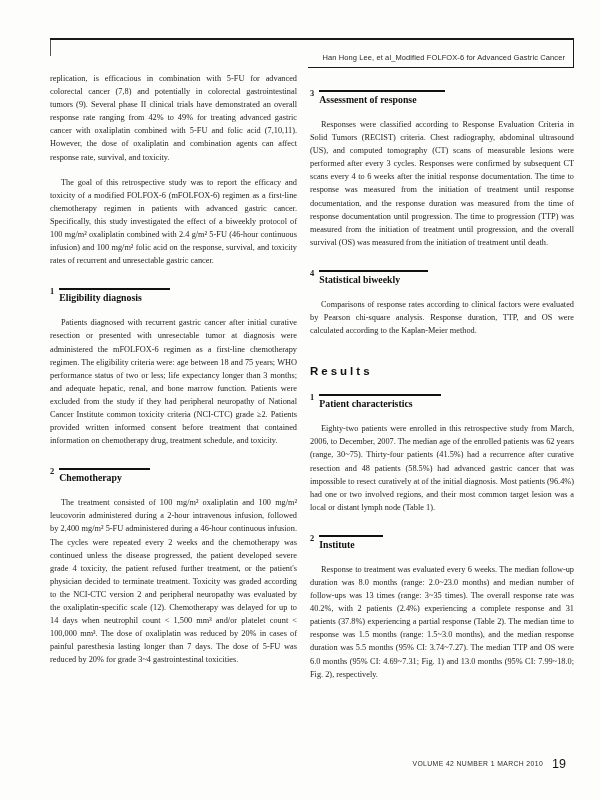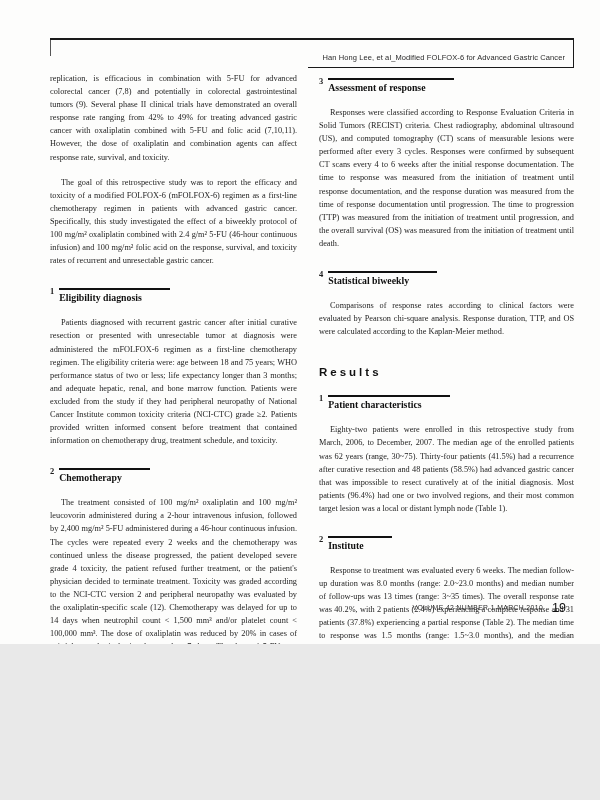--- a/index.html
+++ b/index.html
@@ -1,20 +1,20 @@
 <!DOCTYPE html>
 <html><head>
 <meta charset="utf-8">
 <style>
   * { margin: 0; padding: 0; box-sizing: border-box; }
   html, body { background: #e9e9e9; }
   .page {
     position: relative;
     width: 600px;
-    height: 644px;
+    height: 800px;
     margin: 0 auto;
     background: #fdfdfc;
     overflow: hidden;
     color: #1c1c1c;
     font-family: "Liberation Serif", "DejaVu Serif", serif;
   }
 
   
   .header {
     position: absolute;
@@ -41,21 +41,21 @@
     letter-spacing: 0.1px;
     color: #2a2a2a;
     white-space: nowrap;
   }
 
   
   .columns {
     position: absolute;
     top: 72px; left: 50px; right: 26px;
     display: flex;
-    gap: 22px;
+    gap: 13px;
   }
   .col-left  { width: 247px; flex: none; }
   .col-right { flex: 1; }
 
   p.body {
     font-size: 8.3px;
     line-height: 13.1px;
     text-align: justify;
     text-indent: 11px;
     color: #1d1d1d;
@@ -70,21 +70,21 @@
     font-weight: bold;
     font-size: 11.5px;
     letter-spacing: 3px;
     word-spacing: 5px;
     color: #111;
     margin-top: 28px;
   }
 
   
   .subsection { margin-top: 19px; white-space: nowrap; }
-  .columns .col-right .subsection:first-child { margin-top: 4px; }
+  .columns .col-right .subsection:first-child { margin-top: 16px; }
   .sub-num {
     display: inline-block;
     font-weight: bold;
     font-size: 8.5px;
     vertical-align: 7px;
     margin-right: 5px;
   }
   .sub-title {
     display: inline-block;
     border-top: 2px solid #111;

